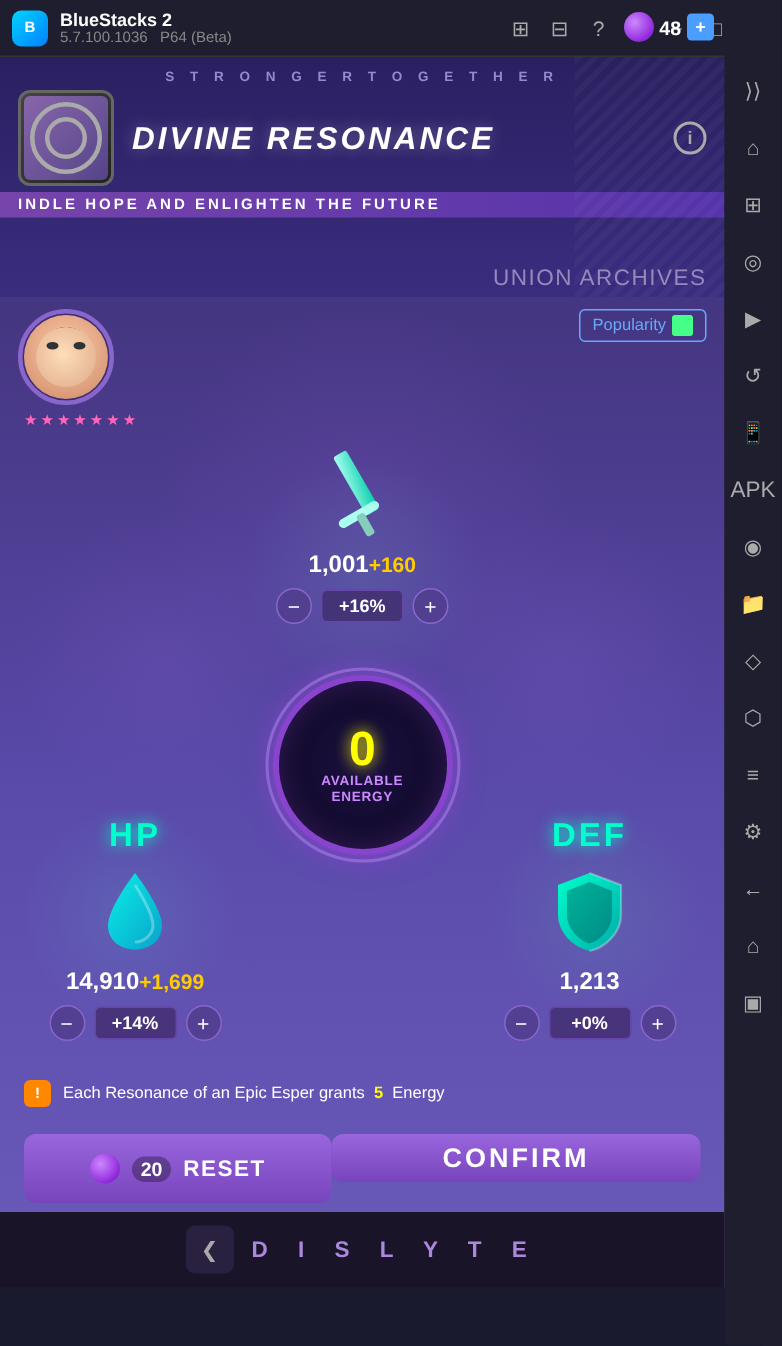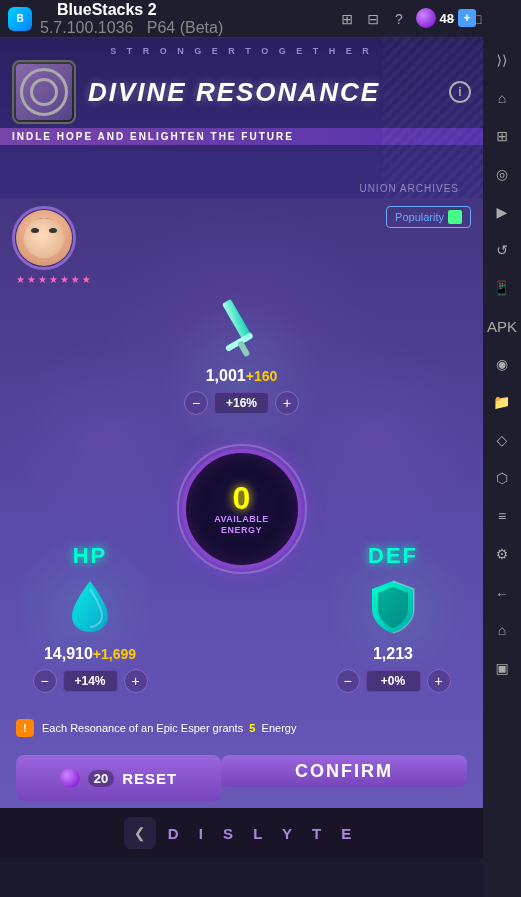--- a/index.html
+++ b/index.html
@@ -26,22 +26,22 @@
     .titlebar-logo {
       width: 24px;
       height: 24px;
       background: linear-gradient(135deg, #00d4ff, #0080ff);
       border-radius: 6px;
       margin-right: 8px;
       display: flex; align-items: center; justify-content: center;
       font-size: 10px; font-weight: bold; color: white;
     }
     .titlebar-info { flex: 1; }
-    .titlebar-title { color: #fff; font-size: 16px; font-weight: bold; margin-left: 17px; }
-    .titlebar-sub { color: #888; font-size: 16px; }
+    .titlebar-title { color: #fff; font-size: 12px; font-weight: bold; }
+    .titlebar-sub { color: #888; font-size: 10px; }
     .titlebar-icons { display: flex; gap: 6px; align-items: center; }
     .titlebar-icon {
       width: 20px; height: 20px;
       display: flex; align-items: center; justify-content: center;
       color: #aaa; font-size: 14px; cursor: pointer;
     }
 
     
     .right-sidebar {
       position: absolute;
@@ -146,43 +146,43 @@
       border-radius: 50%;
       display: flex; align-items: center; justify-content: center;
       position: relative;
     }
     .icon-circle-inner {
       width: 28px; height: 28px;
       border: 3px solid #aaa;
       border-radius: 50%;
     }
     .banner-title-text {
-      font-size: 26px;
+      font-size: 21px;
       font-weight: 900;
       color: #fff;
       letter-spacing: 2px;
       text-shadow: 0 0 10px rgba(255,255,255,0.3);
       line-height: 1;
       font-style: italic;
     }
     .banner-info-btn {
       width: 22px; height: 22px;
       border: 2px solid #aaa;
       border-radius: 50%;
       display: flex; align-items: center; justify-content: center;
       color: #aaa; font-size: 12px; font-weight: bold;
       margin-left: 8px;
       cursor: pointer;
       flex-shrink: 0;
     }
     .union-archives {
       color: #9988bb;
-      font-size: 10px;
-      position: absolute;
-      right: 24px;
+      font-size: 15px;
+      position: absolute;
+      right: 12px;
       bottom: 4px;
       letter-spacing: 1px;
       margin-top: 25px;
     }
     .subtitle-bar {
       background: linear-gradient(90deg, #7744aa, #5533aa);
       padding: 3px 12px;
       color: #fff;
       font-size: 10px;
       letter-spacing: 2px;

